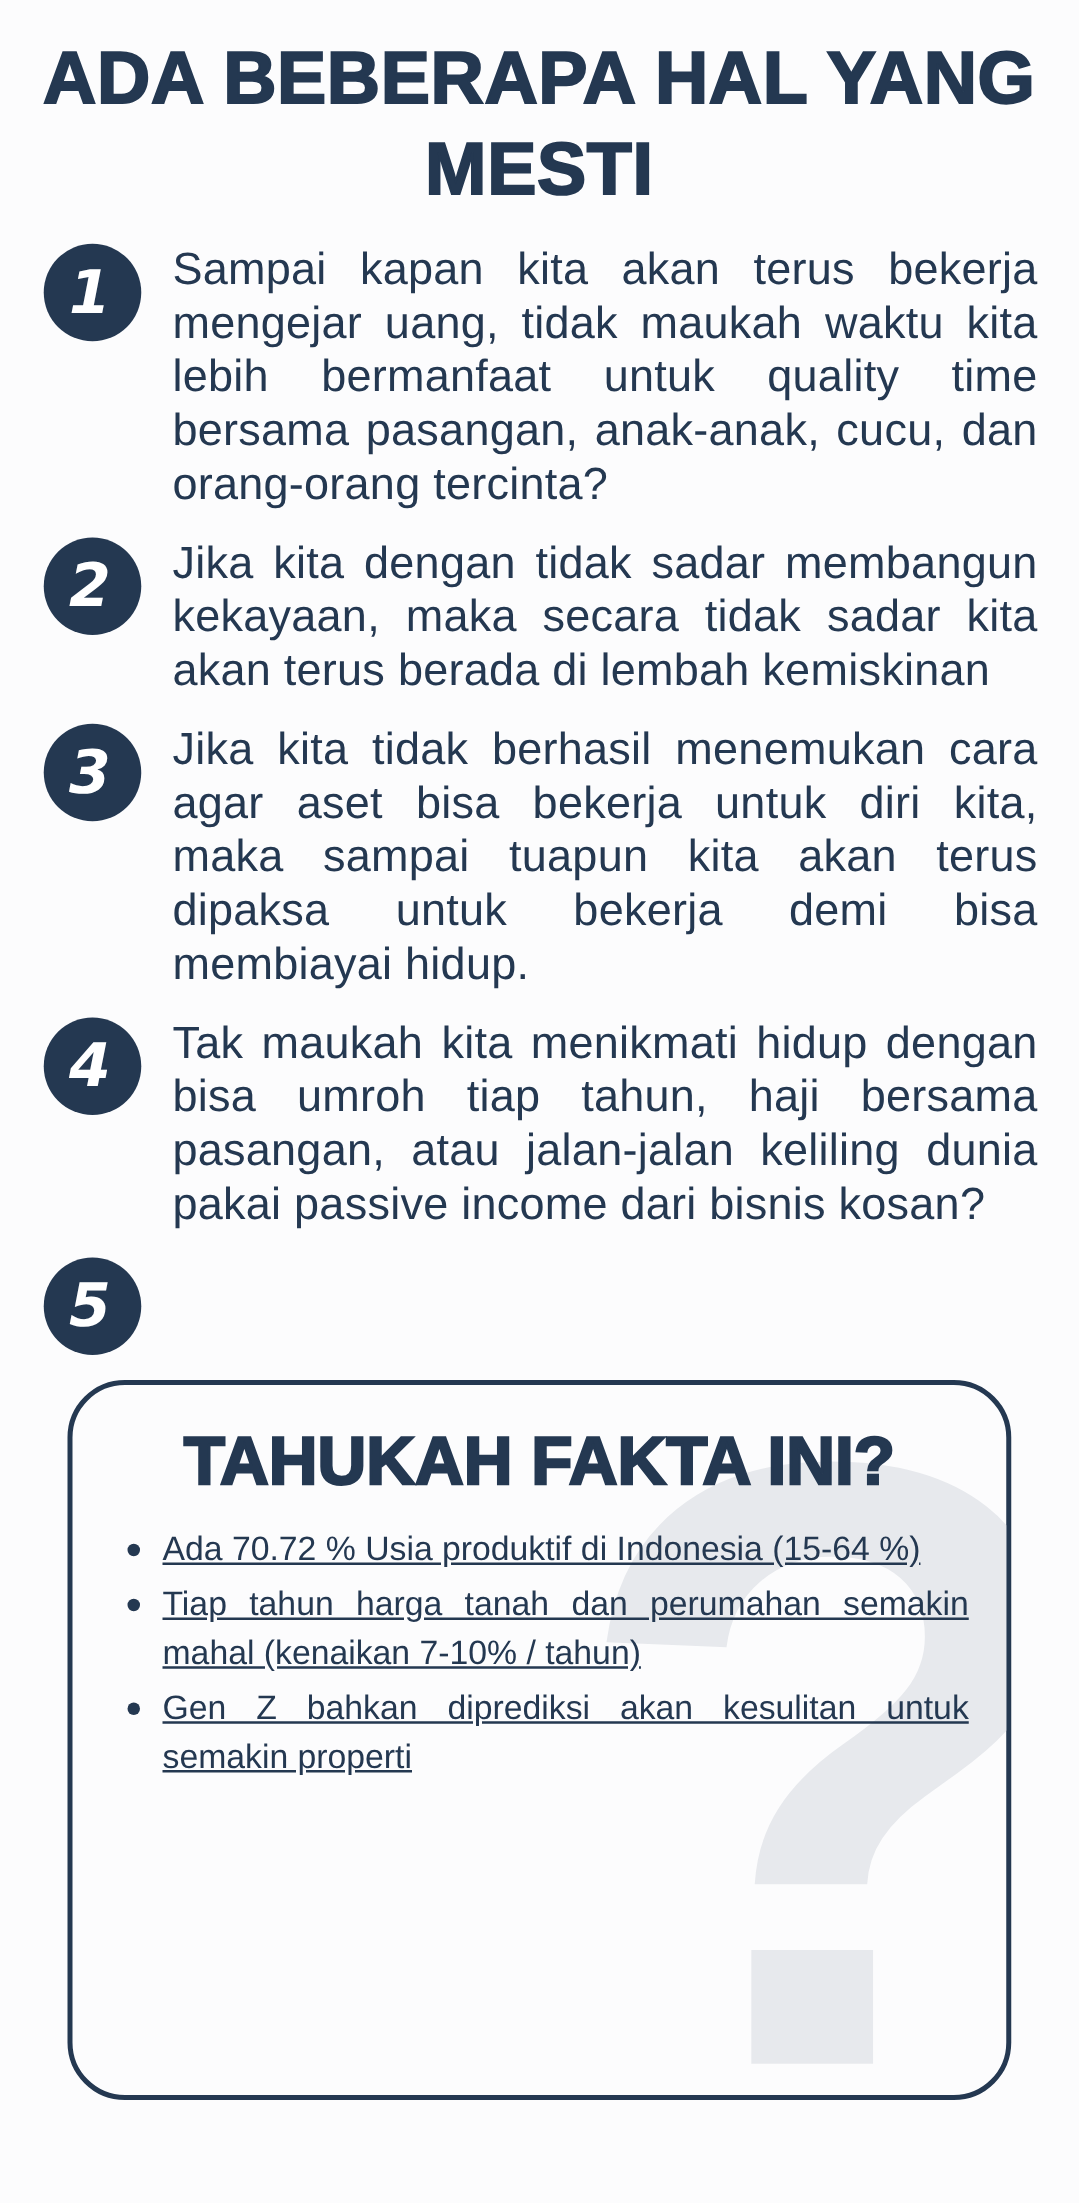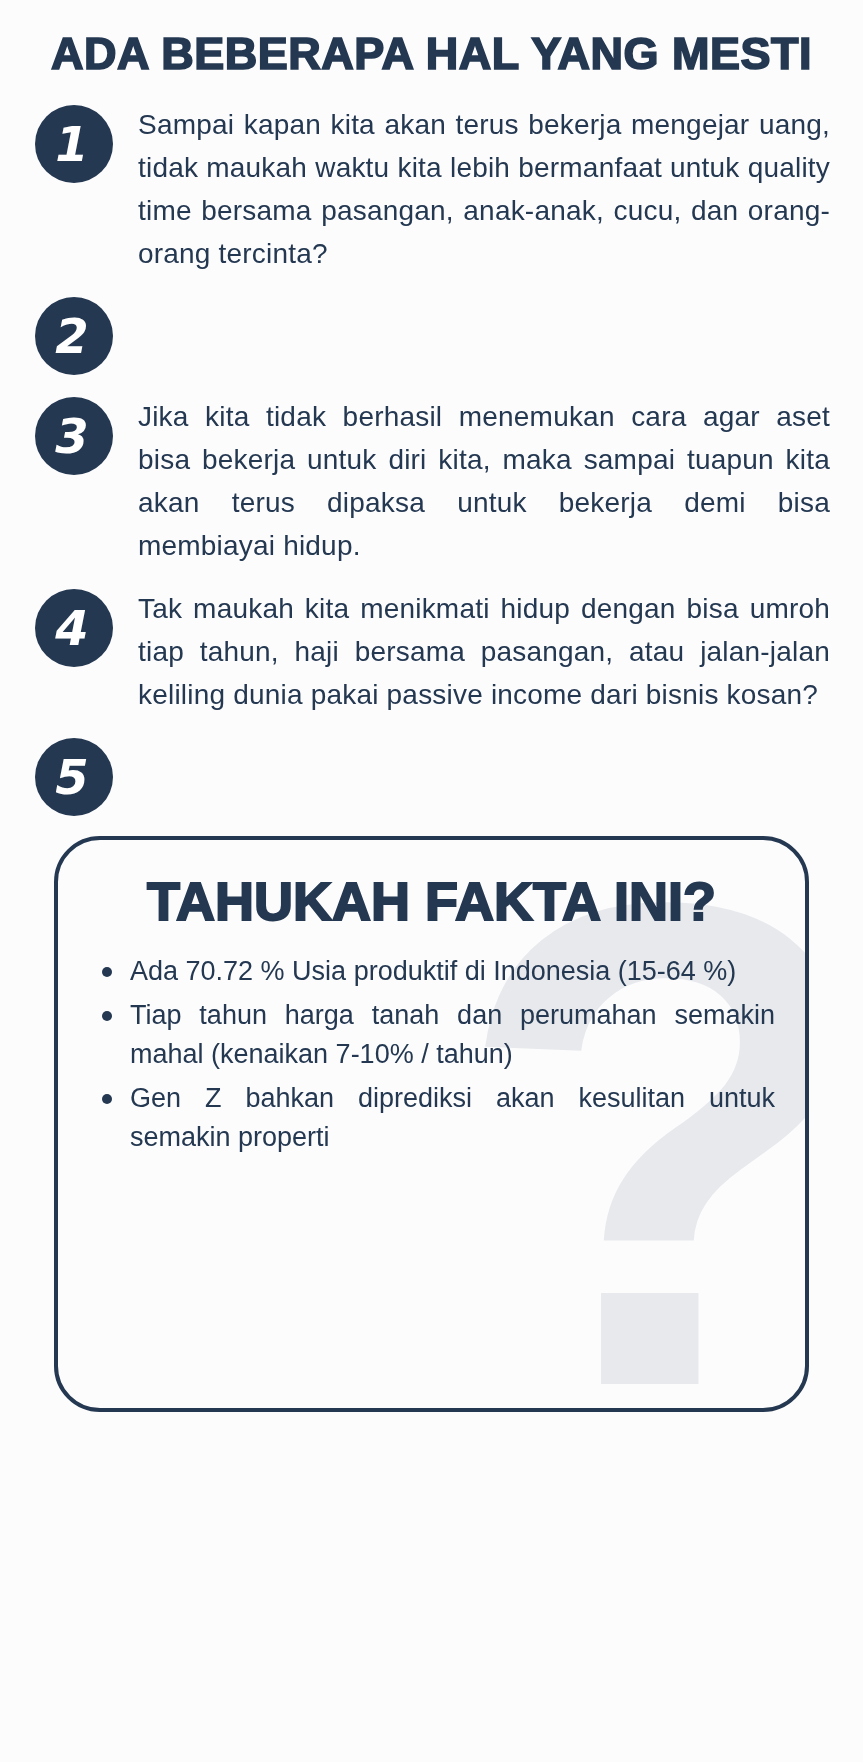--- a/index.html
+++ b/index.html
@@ -13,41 +13,41 @@
     width:863px;height:1762px;overflow:hidden;
     background:var(--background);
     color:var(--navy);
     font-family:"Liberation Sans",sans-serif;
   }
   .page{width:863px;height:1762px;position:relative;}
 
   h1.page-title{
     margin:26px 18px 22px;
     text-align:center;
-    font-size:45px;line-height:1.23;
+    font-size:59px;line-height:1.23;
     font-weight:bold;letter-spacing:.5px;
     -webkit-text-stroke:1.7px var(--navy);
   }
   .t-line{display:block;}
 
   .points{padding:0 33px 0 35px;}
   .point{display:flex;gap:25px;align-items:flex-start;margin-bottom:20px;}
   .num-circle{
     flex:0 0 78px;width:78px;height:78px;border-radius:50%;
     background:var(--navy);color:#ffffff;
     display:flex;align-items:center;justify-content:center;
     margin-top:2px;
   }
   .num-circle .num{
     font-family:"DejaVu Sans",sans-serif;
     font-style:italic;font-weight:bold;font-size:48px;
     transform:translateX(-2px);
   }
   .point-text{
-    margin:0;font-size:28px;line-height:43px;
+    margin:0;font-size:36px;line-height:43px;
     text-align:justify;letter-spacing:.2px;
   }
 
   .facts-box{
     position:relative;overflow:hidden;
     margin:16px 54px 0;
     height:576px;
     border:4px solid var(--navy);
     border-radius:46px;
     padding:20px 30px;
@@ -64,21 +64,21 @@
     margin:10px 0 20px;text-align:center;
     font-size:54px;font-weight:bold;
     -webkit-text-stroke:2px var(--navy);
   }
   ul.facts-list{
     position:relative;z-index:1;
     list-style:none;margin:0;padding:0 0 0 8px;
   }
   li.fact{
     position:relative;padding-left:34px;margin-bottom:5px;
-    font-size:27px;line-height:39px;text-align:justify;
+    font-size:27px;line-height:39px;text-align:justify;text-decoration:underline;
   }
   li.fact::before{
     content:"";position:absolute;left:6px;top:15px;
     width:10px;height:10px;border-radius:50%;background:var(--navy);
   }
 </style>
 </head>
 <body>
 
 <div class="page">
@@ -93,20 +93,21 @@
         <div class="num-circle">
           <span class="num">1</span>
         </div>
         <p class="point-text">Sampai kapan kita akan terus bekerja mengejar uang, tidak maukah waktu kita lebih bermanfaat untuk quality time bersama pasangan, anak-anak, cucu, dan orang-orang tercinta?</p>
       </div>
 
       <div class="point">
         <div class="num-circle">
           <span class="num">2</span>
         </div>
+        <p class="point-text">Jika kita dengan tidak sadar membangun kekayaan, maka secara tidak sadar kita akan terus berada di lembah kemiskinan</p>
       </div>
 
       <div class="point">
         <div class="num-circle">
           <span class="num">3</span>
         </div>
         <p class="point-text">Jika kita tidak berhasil menemukan cara agar aset bisa bekerja untuk diri kita, maka sampai tuapun kita akan terus dipaksa untuk bekerja demi bisa membiayai hidup.</p>
       </div>
 
       <div class="point">

